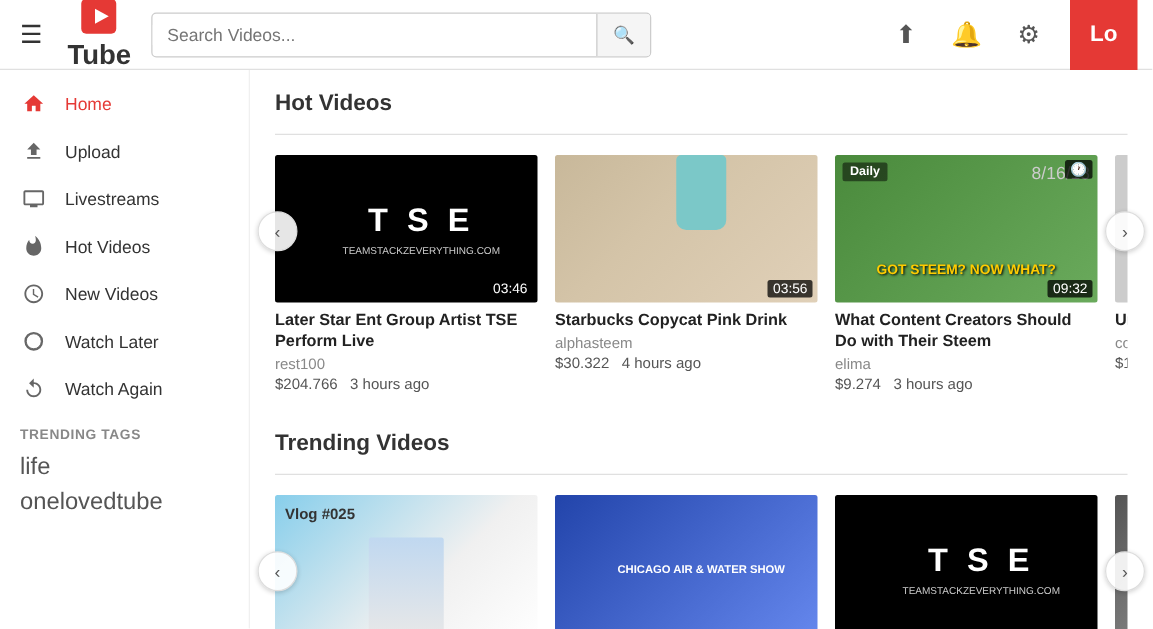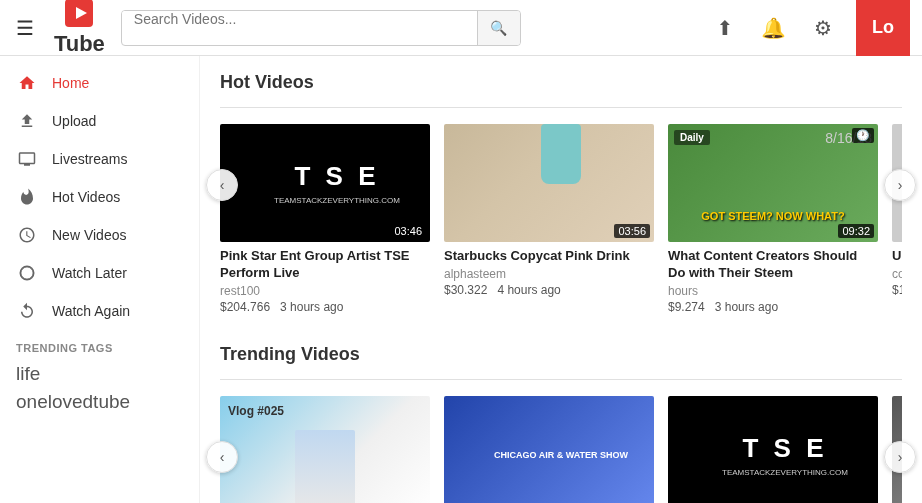--- a/index.html
+++ b/index.html
@@ -44,21 +44,21 @@
       width: 18px;
       height: 14px;
     }
     .logo-text {
       font-size: 22px;
       font-weight: bold;
       color: #333;
     }
     .search-bar {
       display: flex;
-      align-items: flex-start;
+      align-items: center;
       border: 1px solid #ccc;
       border-radius: 4px;
       height: 36px;
       flex: 1;
       max-width: 400px;
       overflow: hidden;
     }
     .search-input {
       border: none;
       outline: none;
@@ -428,21 +428,21 @@
         <button class="nav-arrow left">‹</button>
         <div class="video-row">
 
           <div class="video-card">
             <div class="video-thumbnail thumb-tse">
               <div class="tse-text">T S E</div>
               <div class="tse-url">TEAMSTACKZEVERYTHING.COM</div>
               <span class="duration-badge">03:46</span>
             </div>
             <div class="video-info">
-              <div class="video-title">Pink Star Ent Group Artist TSE Perform Live</div>
+              <div class="video-title">Later Star Ent Group Artist TSE Perform Live</div>
               <div class="video-channel">rest100</div>
               <div class="video-meta">
                 <span>$204.766</span>
                 &nbsp;
                 <span>3 hours ago</span>
               </div>
             </div>
           </div>
 
           <div class="video-card">
@@ -466,21 +466,21 @@
           <div class="video-card">
             <div class="video-thumbnail thumb-daily">
               <div style="position:absolute;top:6px;left:6px;background:rgba(0,0,0,0.5);color:#fff;font-size:10px;font-weight:bold;padding:2px 6px;border-radius:2px;">Daily</div>
               <div style="position:absolute;top:6px;right:6px;color:#ccc;font-size:14px;margin-left:32px;">8/16/18</div>
               <div style="position:absolute;bottom:20px;left:0;right:0;text-align:center;font-size:11px;font-weight:bold;color:#ffcc00;text-shadow:1px 1px 2px #000;">GOT STEEM? NOW WHAT?</div>
               <span class="duration-badge">09:32</span>
               <div class="clock-badge">🕐</div>
             </div>
             <div class="video-info">
               <div class="video-title">What Content Creators Should Do with Their Steem</div>
-              <div class="video-channel">hours</div>
+              <div class="video-channel">elima</div>
               <div class="video-meta">
                 <span>$9.274</span>
                 &nbsp;
                 <span>3 hours ago</span>
               </div>
             </div>
           </div>
 
           <div class="video-card" style="width:120px;">
             <div class="video-thumbnail" style="background:#ccc;width:120px;">

